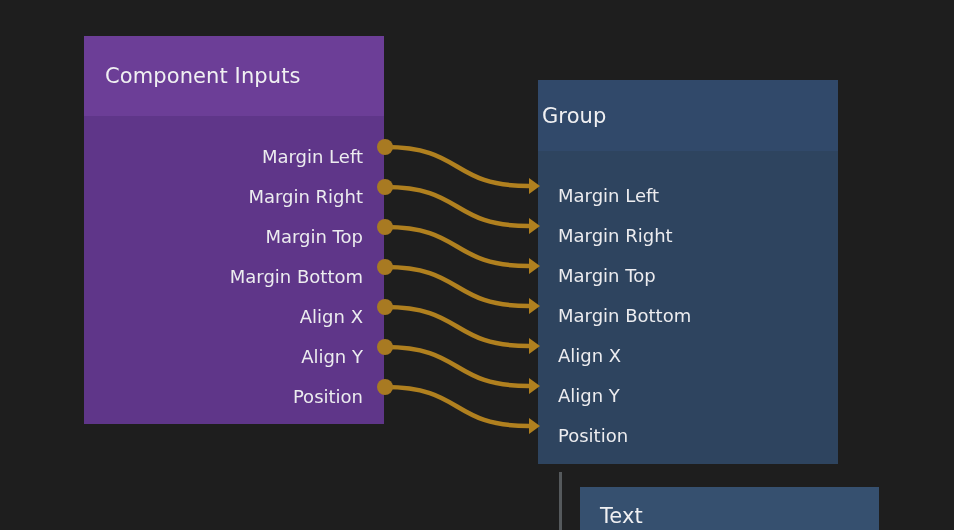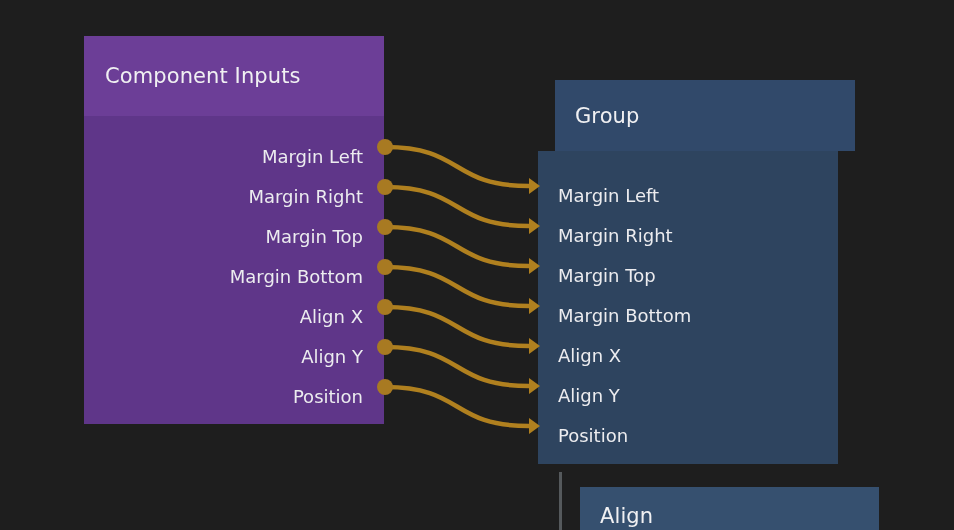--- a/index.html
+++ b/index.html
@@ -99,22 +99,21 @@
   #node-group {
     left: 538px;
     top: 80px;
     width: 300px;
     height: 384px;
   }
   #node-group .node-header {
     width: 300px;
     height: 71px;
     background: #31496a;
-    padding-left: 20px;
-    margin-left: 17px;
+    padding-left: 4px;
   }
   #node-group .node-body {
     width: 300px;
     height: 313px;
     background: #2e445f;
   }
   #node-group .port-row {
     left: 20px;
     justify-content: flex-start;
   }
@@ -208,21 +207,21 @@
           <span class="port-label">Align Y</span>
         </div>
         <div class="port-row" style="top: 264px;">
           <span class="port-label">Position</span>
         </div>
       </div>
   </div>
 
   <div class="node" id="node-text">
     <div class="node-header">
-      <span class="node-title">Align</span>
+      <span class="node-title">Text</span>
     </div>
   </div>
 
   <svg id="wire-layer" viewBox="0 0 954 530" width="954" height="530" xmlns="http://www.w3.org/2000/svg">
     <g id="wires">
         <path d="M 385 147 C 464.2 147, 449.8 186, 529 186" fill="none" stroke="#b0801f" stroke-width="4.5" stroke-linecap="round"></path>
         <polygon points="540,186 529,178.08 529,193.92" fill="#b0801f"></polygon>
         <path d="M 385 187 C 464.2 187, 449.8 226, 529 226" fill="none" stroke="#b0801f" stroke-width="4.5" stroke-linecap="round"></path>
         <polygon points="540,226 529,218.08 529,233.92" fill="#b0801f"></polygon>
         <path d="M 385 227 C 464.2 227, 449.8 266, 529 266" fill="none" stroke="#b0801f" stroke-width="4.5" stroke-linecap="round"></path>

